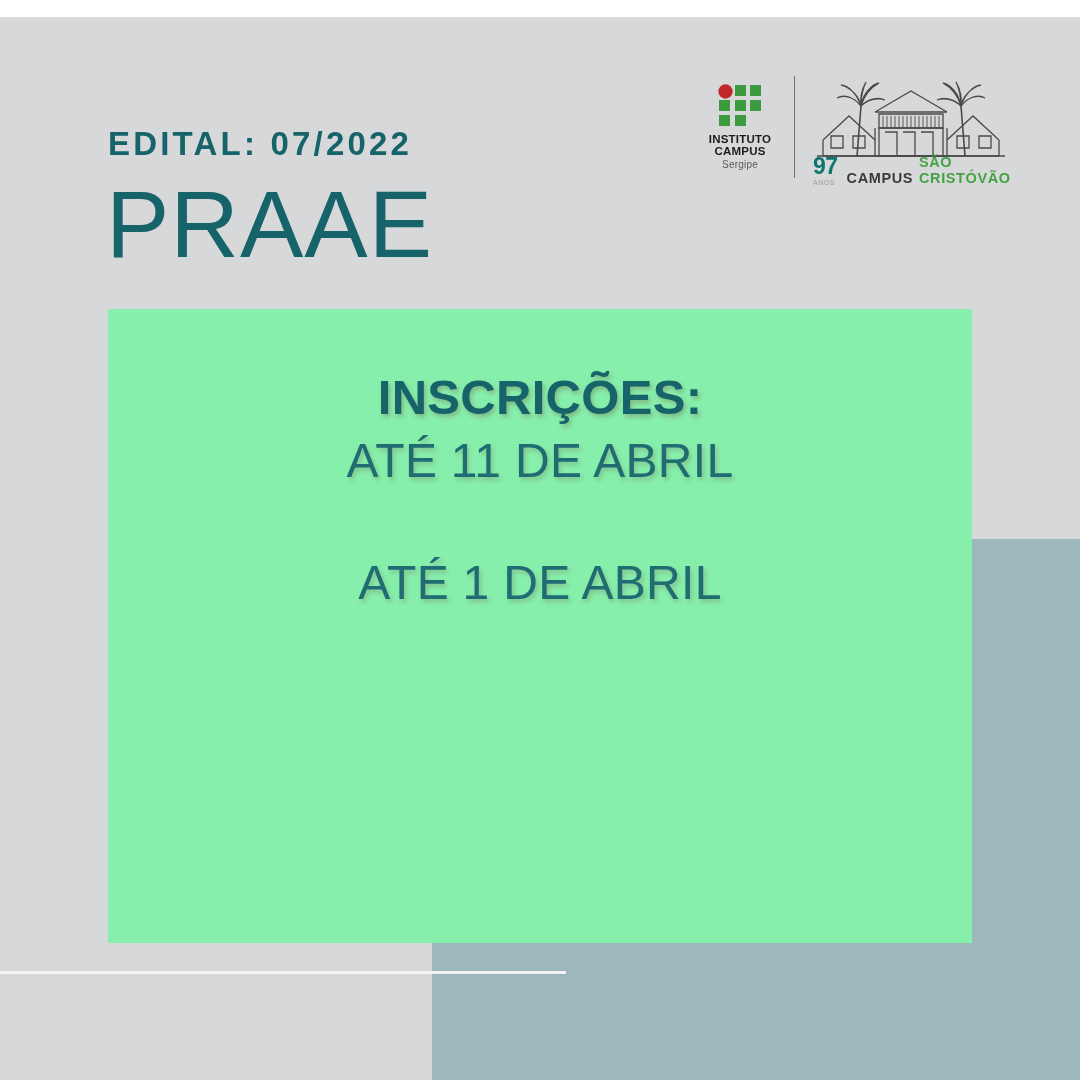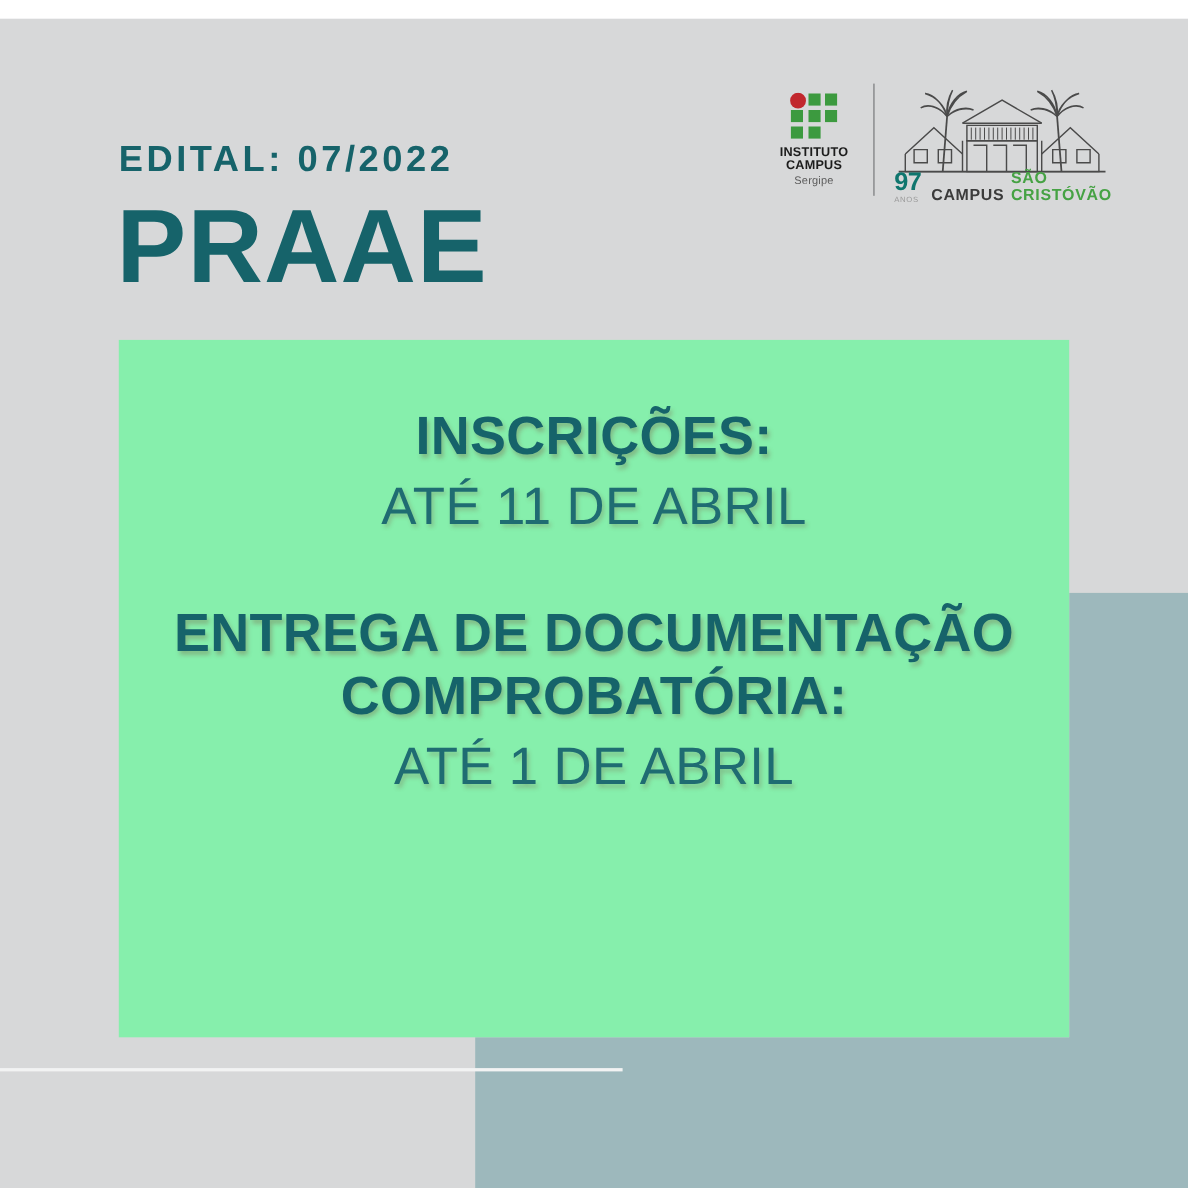--- a/index.html
+++ b/index.html
@@ -51,21 +51,21 @@
     font-size: 33px;
     font-weight: bold;
     letter-spacing: 3.2px;
     color: #16636a;
   }
   .praae {
     position: absolute;
     left: 106px;
     top: 158px;
     font-size: 95px;
-    font-weight: bold;
+    font-weight: normal;
     letter-spacing: 1px;
     color: #16636a;
     line-height: 1.05;
   }
 
   
   .logo-zone {
     position: absolute;
     left: 700px;
     top: 50px;
@@ -279,18 +279,17 @@
   <div class="panel">
 
     <div class="blk">
       <div class="blk-head">INSCRIÇÕES:</div>
       <div class="blk-sub">ATÉ 11 DE ABRIL</div>
     </div>
 
     <div class="spacer"></div>
 
     <div class="blk">
-      <div class="blk-head">ENTREGA DE DOCUMENTAÇÃO COMPROBATÓRIA:</div>
       <div class="blk-sub">ATÉ 1 DE ABRIL</div>
     </div>
 
   </div>
 </div>
 
 </body></html>

